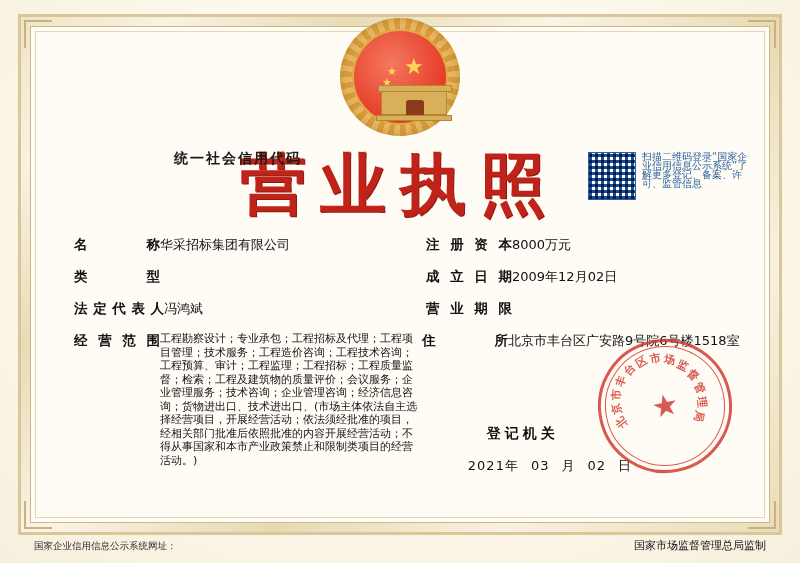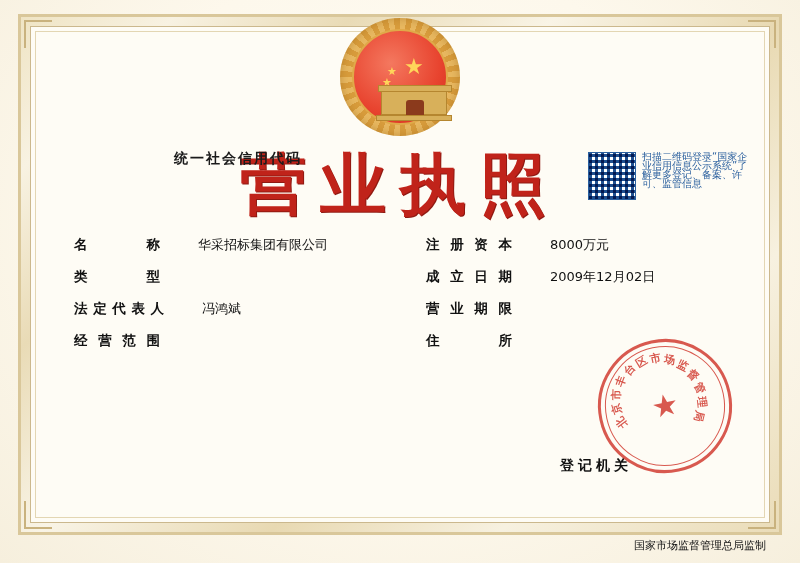--- a/index.html
+++ b/index.html
@@ -138,21 +138,20 @@
     width:86px;flex:0 0 86px;
     font-size:13.5px;font-weight:bold;color:#111;
     letter-spacing:0;
     display:flex;justify-content:space-between;
     font-family:"DejaVu Sans","Liberation Sans",sans-serif;
   }
   .flabel.wide{width:90px;flex:0 0 90px;}
   .fvalue{
     font-size:13px;color:#111;line-height:17px;
     font-family:"DejaVu Sans","Liberation Sans",sans-serif;
-    padding-left:38px;
   }
   .fvalue.small{font-size:11px;line-height:13.5px;}
   .scope-row .col-left{width:352px;}
   .scope-text{width:262px;}
   .addr-text{width:250px;}
 
   
   .seal{
     position:absolute;right:68px;bottom:90px;width:128px;height:128px;
     border:3px solid #d0362b;border-radius:50%;
@@ -303,33 +302,38 @@
     </div>
 
     <div class="row scope-row">
       <div class="col-left">
         <div class="flabel">
             <span>经</span>
             <span>营</span>
             <span>范</span>
             <span>围</span>
           </div>
+        <div class="fvalue small scope-text">工程勘察设计；专业承包；工程招标及代理；工程项目管理；技术服务；工程造价咨询；工程技术咨询；工程预算、审计；工程监理；工程招标；工程质量监督；检索；工程及建筑物的质量评价；会议服务；企业管理服务；技术咨询；企业管理咨询；经济信息咨询；货物进出口、技术进出口、(市场主体依法自主选择经营项目，开展经营活动；依法须经批准的项目，经相关部门批准后依照批准的内容开展经营活动；不得从事国家和本市产业政策禁止和限制类项目的经营活动。)</div>
       </div>
       <div class="col-right">
         <div class="flabel">
             <span>住</span>
             <span>所</span>
           </div>
+        <div class="fvalue addr-text">北京市丰台区广安路9号院6号楼1518室</div>
       </div>
     </div>
 
   </div>
 
   <div class="reg">
     <div class="reg-label">登记机关</div>
+    <div class="reg-date">
+      <span>2021</span><span>年</span><b>03</b><span>月</span><b>02</b><span>日</span>
+    </div>
   </div>
 
   <div class="seal">
     <div class="seal-star">★</div>
     <div class="seal-text" style="opacity: 1;">
         <span style="transform: translate(-50.3154px, 15.1309px) rotate(-115deg);">北</span>
         <span style="transform: translate(-54.7411px, -0.918246px) rotate(-95.8333deg);">京</span>
         <span style="transform: translate(-53.6522px, -17.5308px) rotate(-76.6667deg);">市</span>
         <span style="transform: translate(-47.1696px, -32.865px) rotate(-57.5deg);">丰</span>
         <span style="transform: translate(-36.0118px, -45.2208px) rotate(-38.3333deg);">台</span>
@@ -337,15 +341,16 @@
         <span style="transform: translate(-5px, -56px) rotate(0deg);">市</span>
         <span style="transform: translate(11.4159px, -53.2284px) rotate(19.1667deg);">场</span>
         <span style="transform: translate(26.0118px, -45.2208px) rotate(38.3333deg);">监</span>
         <span style="transform: translate(37.1696px, -32.865px) rotate(57.5deg);">督</span>
         <span style="transform: translate(43.6522px, -17.5308px) rotate(76.6667deg);">管</span>
         <span style="transform: translate(44.7411px, -0.918246px) rotate(95.8333deg);">理</span>
         <span style="transform: translate(40.3154px, 15.1309px) rotate(115deg);">局</span>
       </div>
   </div>
 
+  <div class="foot-left">国家企业信用信息公示系统网址：</div>
   <div class="foot-right">国家市场监督管理总局监制</div>
 
 </div>
 
 </body></html>

